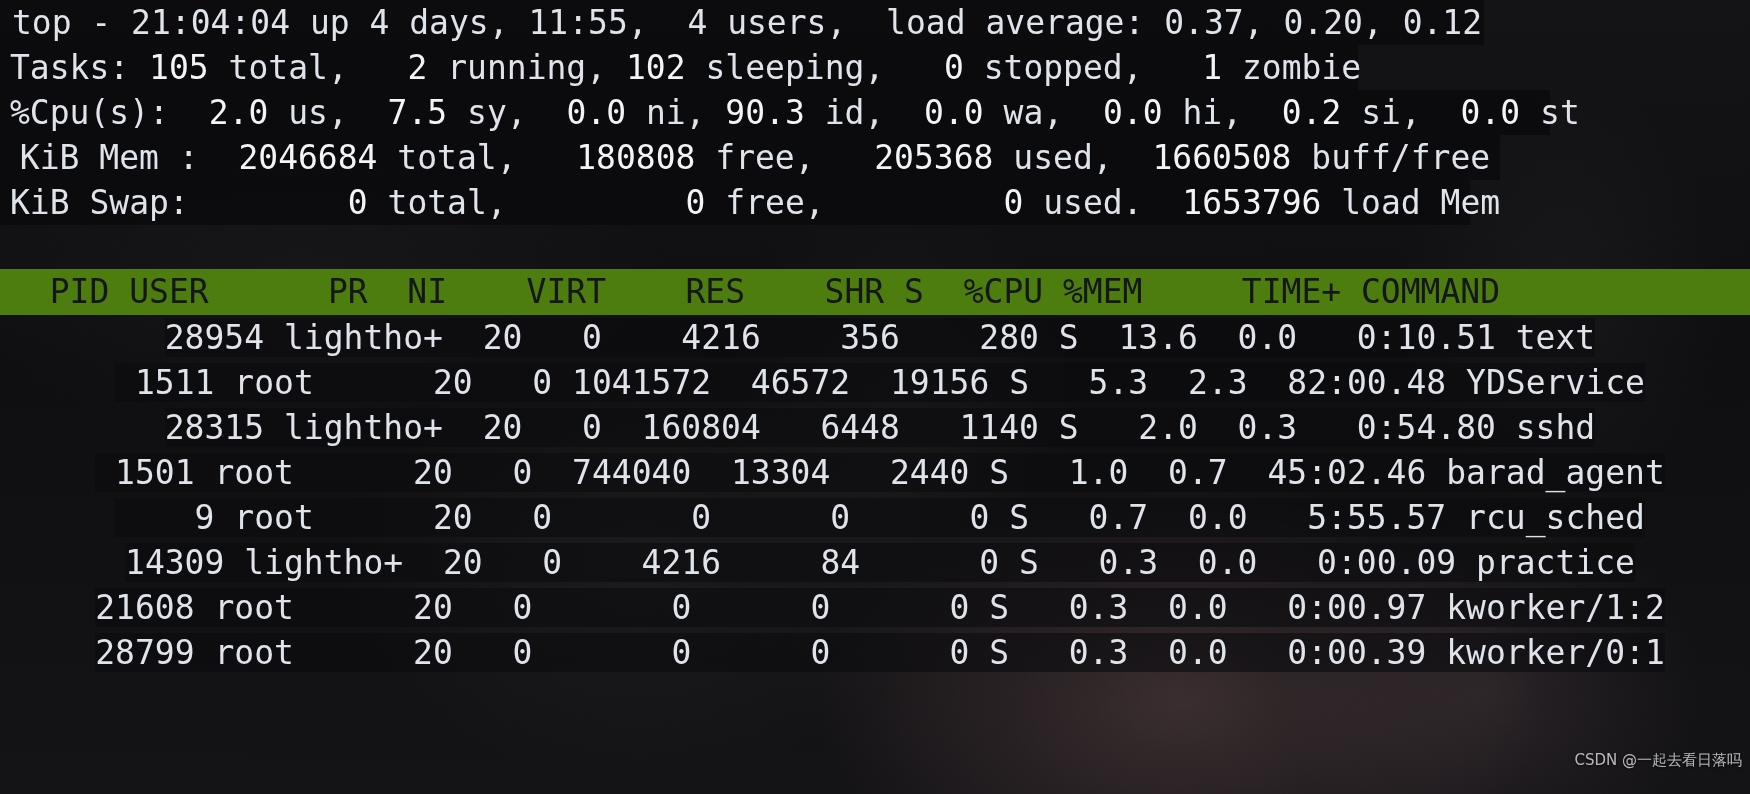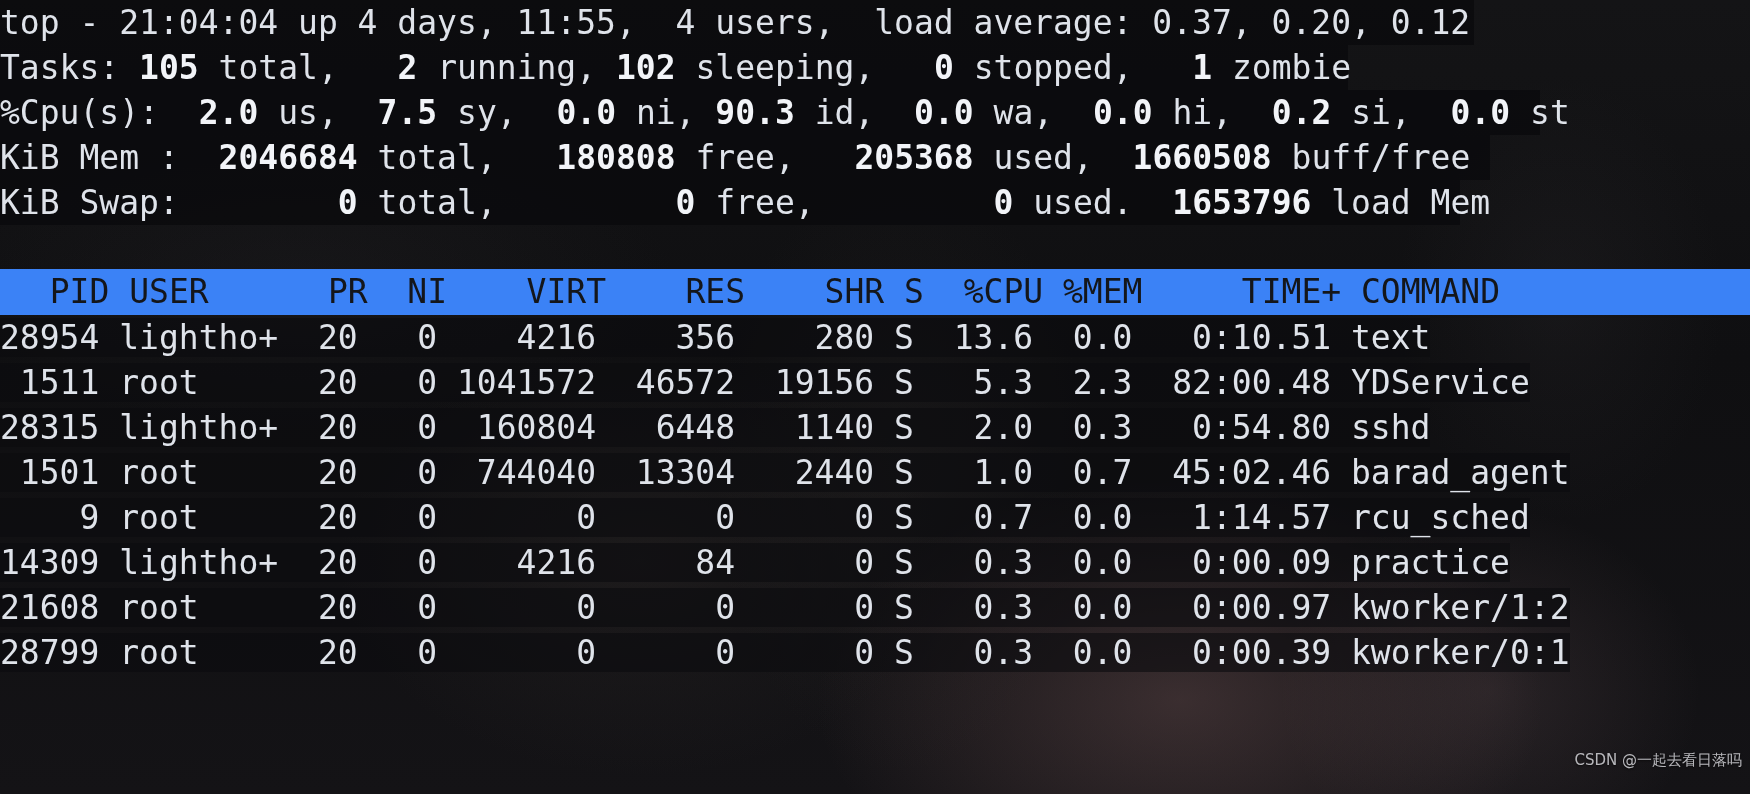--- a/index.html
+++ b/index.html
@@ -42,36 +42,38 @@
     z-index: 1;
     width: 1750px;
     height: 794px;
     font-size: 33px;
     line-height: 45px;
     color: #dfe3ea;
     letter-spacing: 0px;
   }
   .line {
     white-space: pre;
+    padding-left: 10px;
     height: 45px;
+    text-align: center;
   }
   
   .sum .line {
     background: rgba(10,10,12,0.80);
     width: 1740px;
   }
   .sum .line.l1 { width: 1474px; }
   .sum .line.l2 { width: 1348px; }
   .sum .line.l3 { width: 1540px; }
   .sum .line.l4 { width: 1490px; }
   .sum .line.l5 { width: 1460px; }
-  .b { font-weight: bold; color: #f2f4f8; }
+  .b { font-weight: normal; color: #f2f4f8; }
   .gap { height: 44px; }
   .hdr {
-    background: #3b82f6;
+    background: #4d7c0f;
     color: #14161a;
     white-space: pre;
     padding-left: 10px;
     height: 46px;
     line-height: 46px;
     width: 1740px;
     font-size: 33px;
   }
   .rows .line {
     background: rgba(10,10,12,0.0);
@@ -115,21 +117,21 @@
 
     <div class="gap"></div>
 
     <div class="hdr">  PID USER      PR  NI    VIRT    RES    SHR S  %CPU %MEM     TIME+ COMMAND</div>
 
     <div class="rows" id="process-rows">
         <div class="line"><span class="seg">28954 lightho+  20   0    4216    356    280 S  13.6  0.0   0:10.51 text</span></div>
         <div class="line"><span class="seg"> 1511 root      20   0 1041572  46572  19156 S   5.3  2.3  82:00.48 YDService</span></div>
         <div class="line"><span class="seg">28315 lightho+  20   0  160804   6448   1140 S   2.0  0.3   0:54.80 sshd</span></div>
         <div class="line"><span class="seg"> 1501 root      20   0  744040  13304   2440 S   1.0  0.7  45:02.46 barad_agent</span></div>
-        <div class="line"><span class="seg">    9 root      20   0       0      0      0 S   0.7  0.0   1:14.57 rcu_sched</span></div>
+        <div class="line"><span class="seg">    9 root      20   0       0      0      0 S   0.7  0.0   5:55.57 rcu_sched</span></div>
         <div class="line"><span class="seg">14309 lightho+  20   0    4216     84      0 S   0.3  0.0   0:00.09 practice</span></div>
         <div class="line"><span class="seg">21608 root      20   0       0      0      0 S   0.3  0.0   0:00.97 kworker/1:2</span></div>
         <div class="line"><span class="seg">28799 root      20   0       0      0      0 S   0.3  0.0   0:00.39 kworker/0:1</span></div>
       </div>
 
   </div>
 
   <div id="watermark">CSDN @一起去看日落吗</div>
 </div>
 

